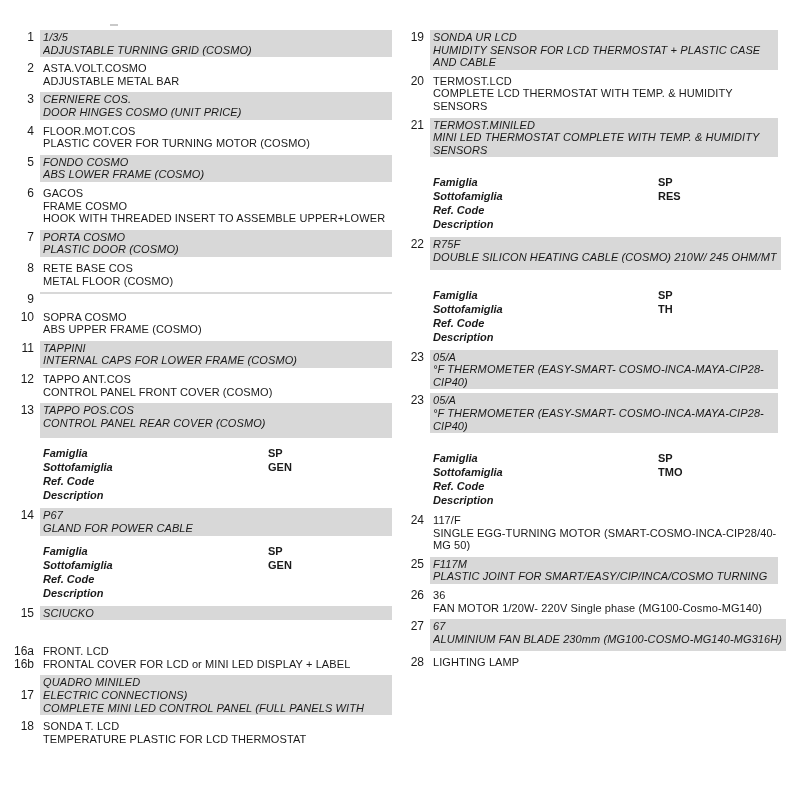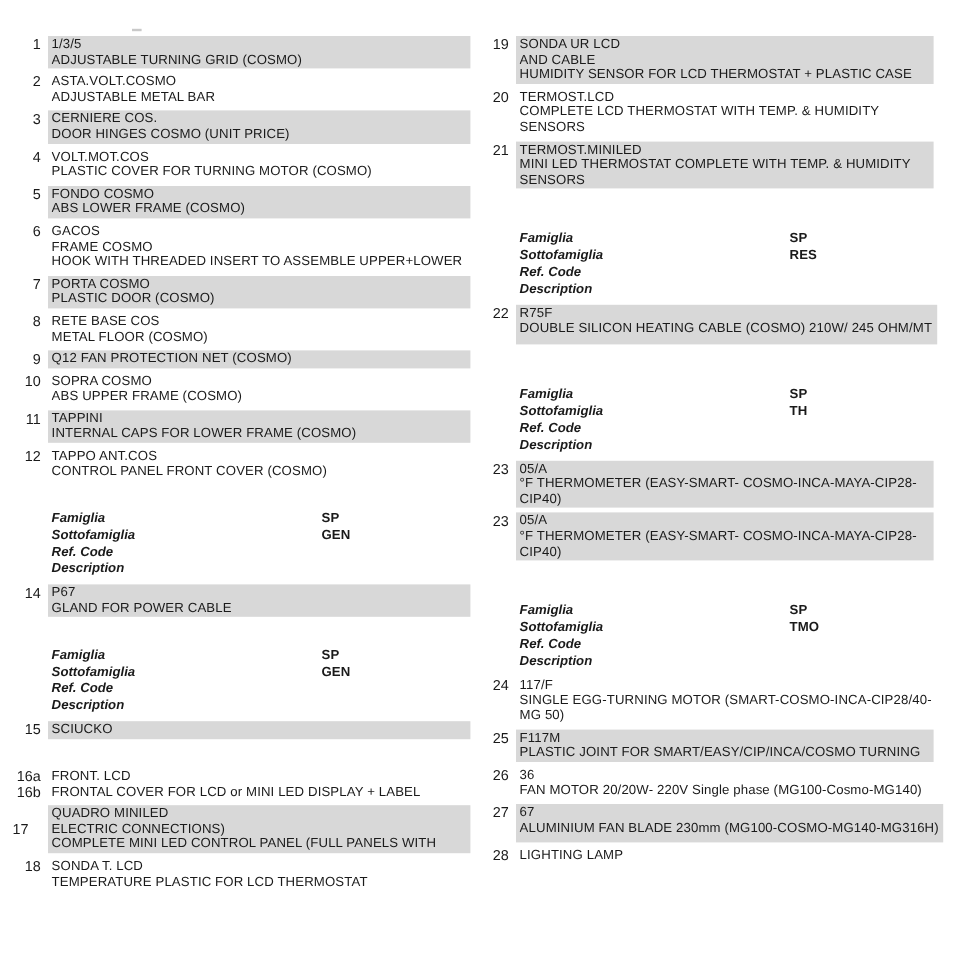--- a/index.html
+++ b/index.html
@@ -12,33 +12,33 @@
   .dash { position:absolute; left:110px; top:24px; width:8px; height:2px; background:#c9c9c9; }
   .col { position:absolute; top:0; padding-top:30px; display:flex; flex-direction:column; }
   .col-left  { left:0;    width:392px; }
   .col-right { left:400px; width:378px; }
 
   .row { display:flex; align-items:flex-start; margin-bottom:4px; }
   .numcol { flex:none; text-align:right; font-size:12px; line-height:12.6px;
             padding-right:6px; padding-top:1px; }
   .col-left  .numcol { width:34px; }
   .col-right .numcol { width:24px; }
-  .numcol.num-line-2 { padding-top:13.6px;text-align:center; }
+  .numcol.num-line-2 { padding-top:13.6px; }
 
   .content { flex:1; font-size:11px; line-height:12.6px;
              padding:1px 4px 1px 3px; letter-spacing:0.1px; }
   .content div { white-space:nowrap; overflow:hidden; }
-  .shaded { background:var(--shade); }
+  .shaded { background:var(--shade);font-style:italic; }
   .pad8  { padding-bottom:9px; }
   .pad16 { padding-bottom:6px; }
 
   .spacer { height:20px; flex:none; }
   .col-right .spacer { height:10px; }
 
-  .famiglia { margin:21px 0 6px 0; }
+  .famiglia { margin:4px 0 6px 0; }
   .col-left  .famiglia { margin-left:43px; }
   .col-right .famiglia { margin-left:33px; }
   .frow { display:flex; font-size:11px; line-height:14px; font-weight:bold; }
   .flabel { font-style:italic; width:225px; flex:none; }
   .fvalue { font-style:normal; }
 </style>
 </head>
 <body>
 
 <div class="page">
@@ -69,21 +69,21 @@
         <div class="content shaded">
           <div class="code-line">CERNIERE COS.</div>
           <div class="desc-line">DOOR HINGES COSMO (UNIT PRICE)</div>
         </div>
       </div>
       <div class="row">
         <div class="numcol">
           <div class="num">4</div>
         </div>
         <div class="content">
-          <div class="code-line">VOLT.MOT.COS</div>
+          <div class="code-line">FLOOR.MOT.COS</div>
           <div class="desc-line">PLASTIC COVER FOR TURNING MOTOR (COSMO)</div>
         </div>
       </div>
       <div class="row">
         <div class="numcol">
           <div class="num">5</div>
         </div>
         <div class="content shaded">
           <div class="code-line">FONDO COSMO</div>
           <div class="desc-line">ABS LOWER FRAME (COSMO)</div>
@@ -115,21 +115,20 @@
         <div class="content">
           <div class="code-line">RETE BASE COS</div>
           <div class="desc-line">METAL FLOOR (COSMO)</div>
         </div>
       </div>
       <div class="row">
         <div class="numcol">
           <div class="num">9</div>
         </div>
         <div class="content shaded">
-          <div class="desc-line">Q12 FAN PROTECTION NET (COSMO)</div>
         </div>
       </div>
       <div class="row">
         <div class="numcol">
           <div class="num">10</div>
         </div>
         <div class="content">
           <div class="code-line">SOPRA COSMO</div>
           <div class="desc-line">ABS UPPER FRAME (COSMO)</div>
         </div>
@@ -143,20 +142,29 @@
           <div class="desc-line">INTERNAL CAPS FOR LOWER FRAME (COSMO)</div>
         </div>
       </div>
       <div class="row">
         <div class="numcol">
           <div class="num">12</div>
         </div>
         <div class="content">
           <div class="code-line">TAPPO ANT.COS</div>
           <div class="desc-line">CONTROL PANEL FRONT COVER (COSMO)</div>
+        </div>
+      </div>
+      <div class="row">
+        <div class="numcol">
+          <div class="num">13</div>
+        </div>
+        <div class="content shaded pad8">
+          <div class="code-line">TAPPO POS.COS</div>
+          <div class="desc-line">CONTROL PANEL REAR COVER (COSMO)</div>
         </div>
       </div>
       <div class="famiglia">
         <div class="frow">
           <div class="flabel">Famiglia</div>
           <div class="fvalue">SP</div>
         </div>
         <div class="frow">
           <div class="flabel">Sottofamiglia</div>
           <div class="fvalue">GEN</div>
@@ -236,22 +244,22 @@
         </div>
       </div>
     </div>
   <div class="col col-right">
       <div class="row">
         <div class="numcol">
           <div class="num">19</div>
         </div>
         <div class="content shaded">
           <div class="code-line">SONDA UR LCD</div>
+          <div class="desc-line">HUMIDITY SENSOR FOR LCD THERMOSTAT + PLASTIC CASE</div>
           <div class="desc-line">AND CABLE</div>
-          <div class="desc-line">HUMIDITY SENSOR FOR LCD THERMOSTAT + PLASTIC CASE</div>
         </div>
       </div>
       <div class="row">
         <div class="numcol">
           <div class="num">20</div>
         </div>
         <div class="content">
           <div class="code-line">TERMOST.LCD</div>
           <div class="desc-line">COMPLETE LCD THERMOSTAT WITH TEMP. &amp; HUMIDITY</div>
           <div class="desc-line">SENSORS</div>
@@ -371,21 +379,21 @@
           <div class="code-line">F117M</div>
           <div class="desc-line">PLASTIC JOINT FOR SMART/EASY/CIP/INCA/COSMO TURNING</div>
         </div>
       </div>
       <div class="row">
         <div class="numcol">
           <div class="num">26</div>
         </div>
         <div class="content">
           <div class="code-line">36</div>
-          <div class="desc-line">FAN MOTOR 20/20W- 220V Single phase (MG100-Cosmo-MG140)</div>
+          <div class="desc-line">FAN MOTOR 1/20W- 220V Single phase (MG100-Cosmo-MG140)</div>
         </div>
       </div>
       <div class="row">
         <div class="numcol">
           <div class="num">27</div>
         </div>
         <div class="content shaded pad16">
           <div class="code-line">67</div>
           <div class="desc-line">ALUMINIUM FAN BLADE 230mm (MG100-COSMO-MG140-MG316H)</div>
         </div>

